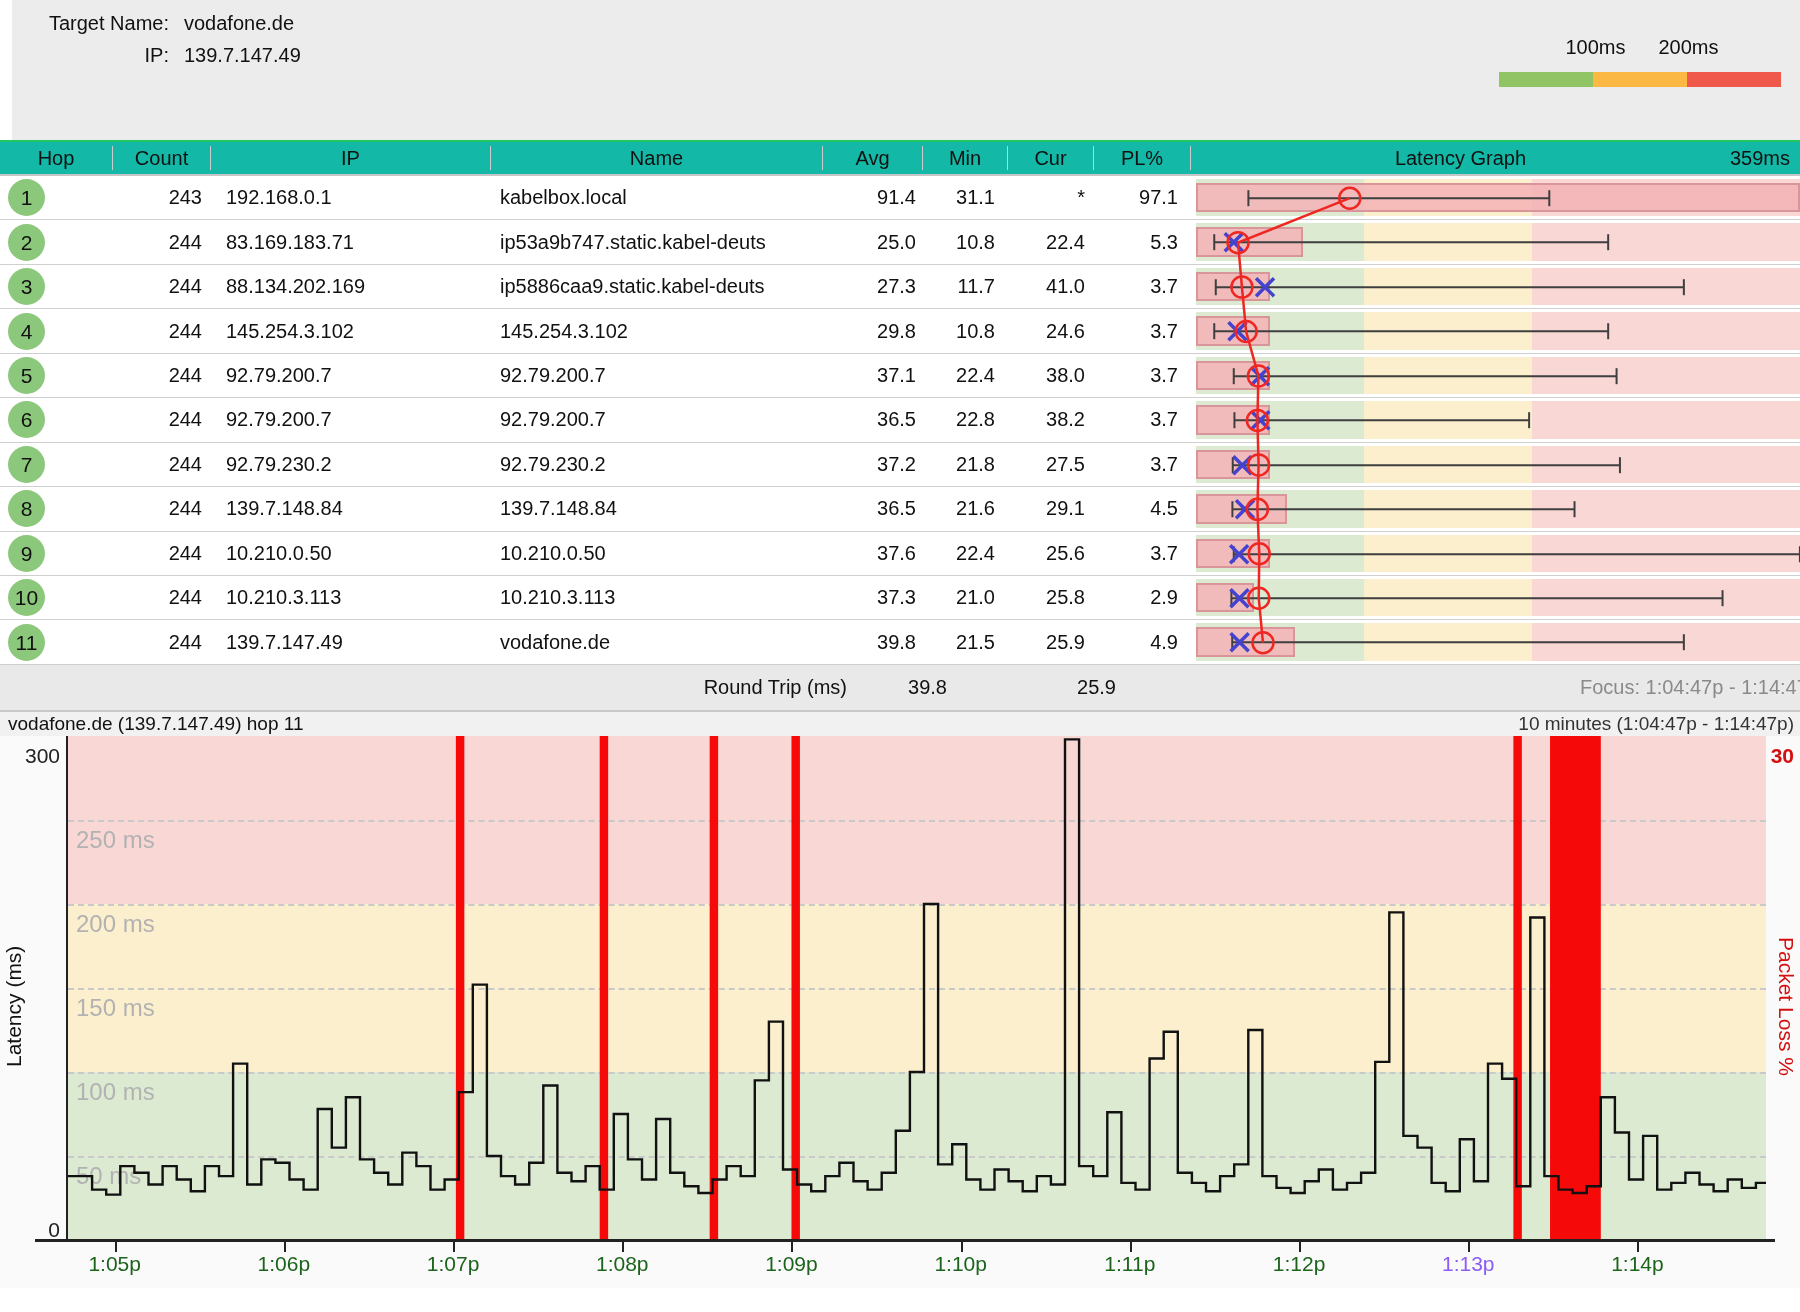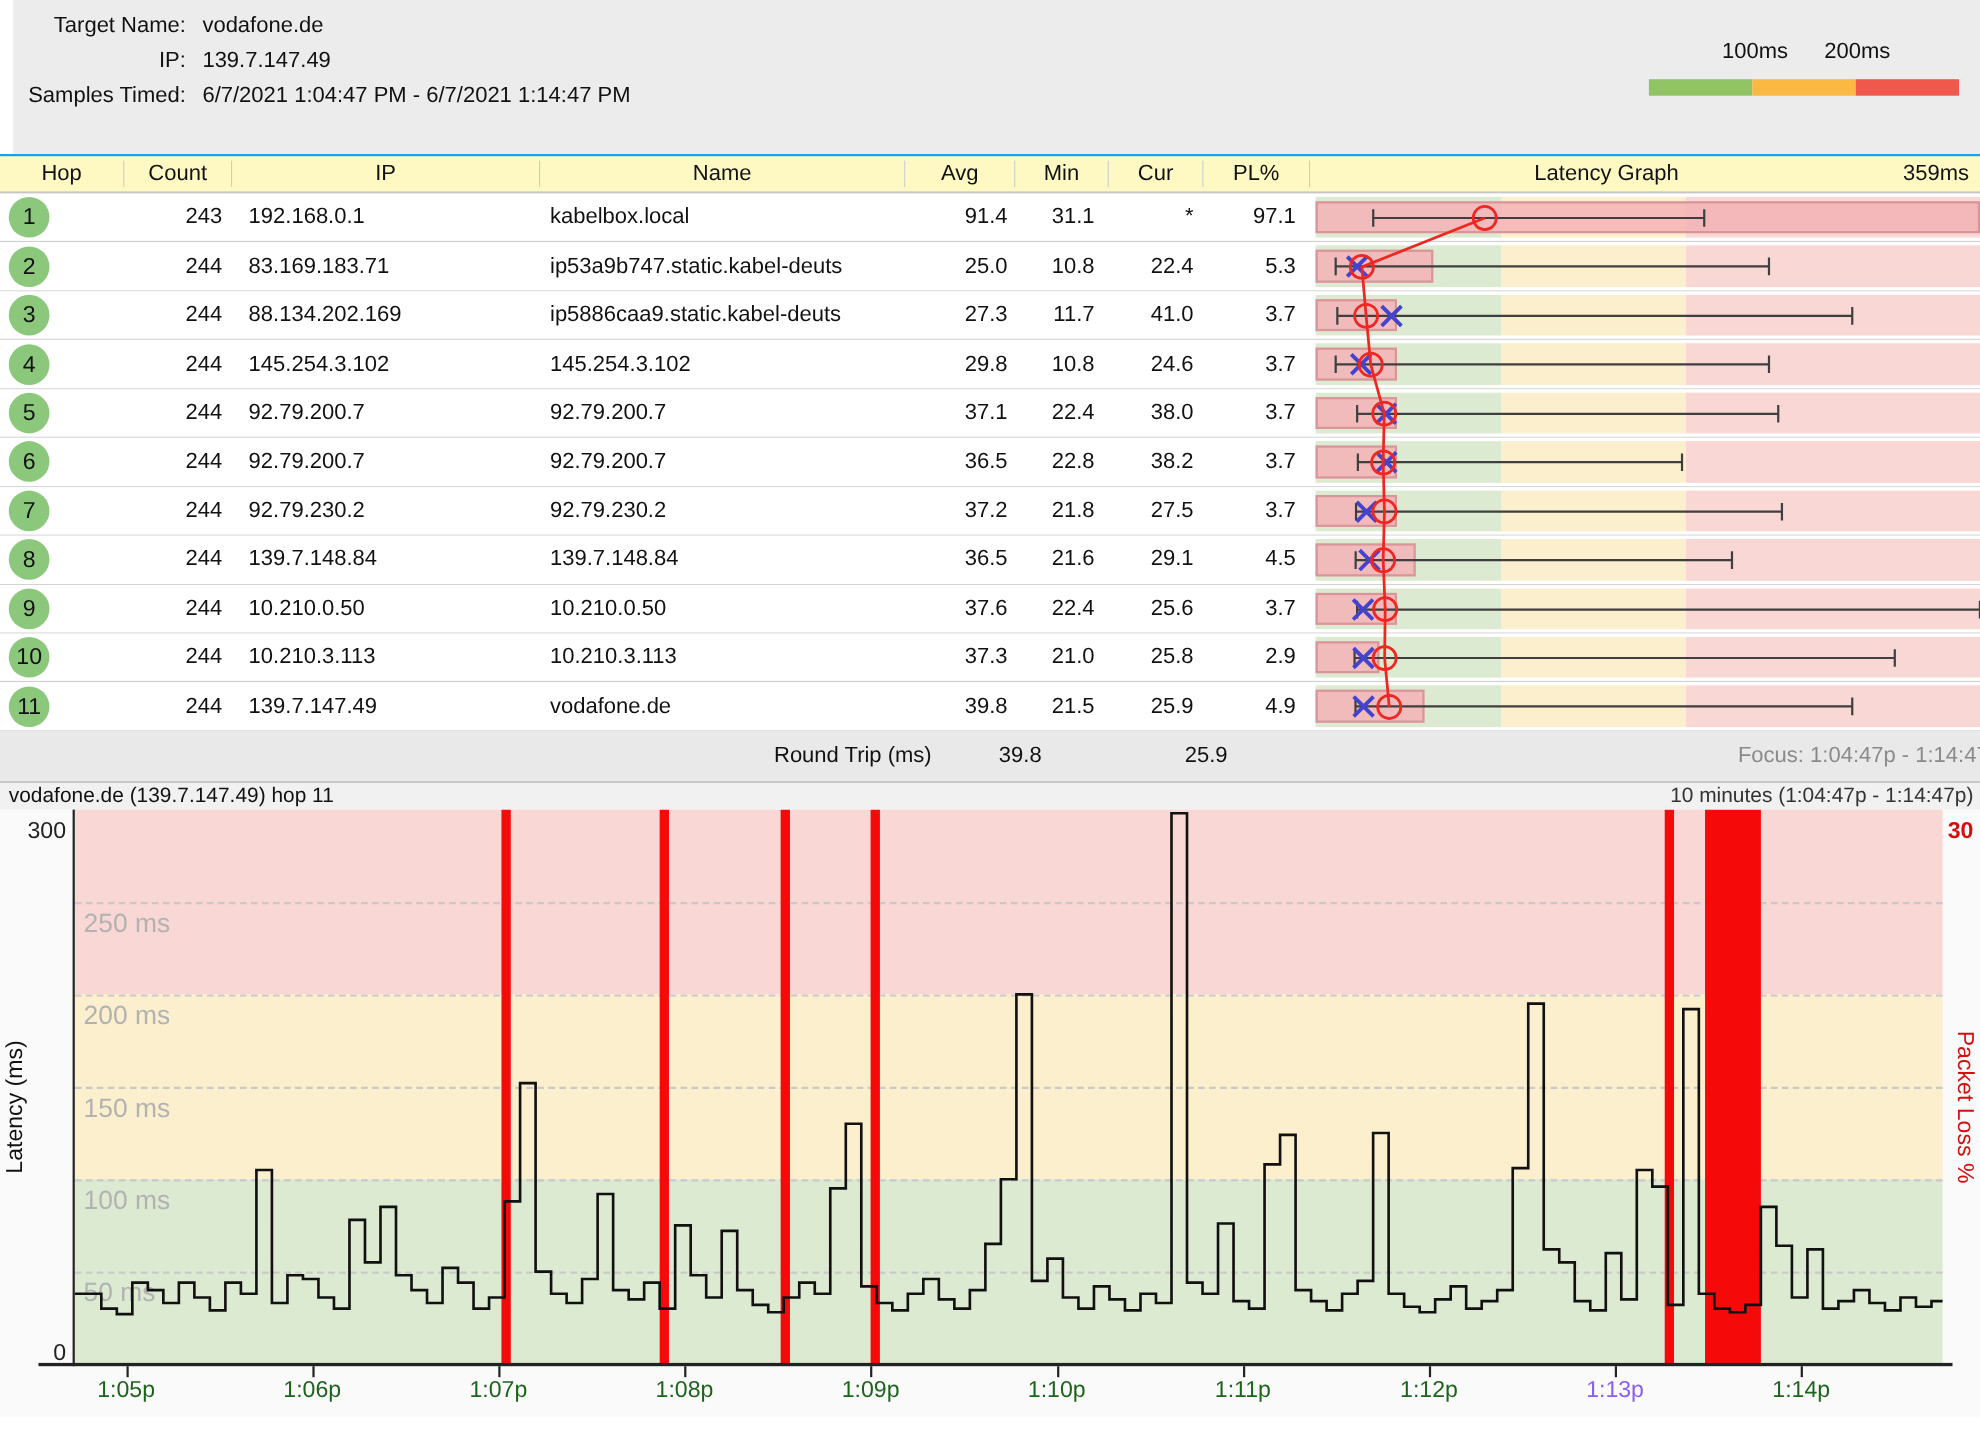--- a/index.html
+++ b/index.html
@@ -15,21 +15,21 @@
   .legend { position:absolute; right:13px; top:36px; width:300px; height:60px; }
   .legend-labels { position:absolute; top:0; left:0; width:100%; height:26px; font-size:20px; color:#111; }
   .legend-l1 { position:absolute; left:50px; width:93px; text-align:center; }
   .legend-l2 { position:absolute; left:143px; width:93px; text-align:center; }
   .legend-bar { position:absolute; left:0; top:36px; width:282px; height:15px; display:flex; }
   .legend-bar div { flex:1; height:100%; }
 
   
   .trace-table { position:absolute; left:0; top:140px; width:1800px; }
   .tgrid { display:grid; grid-template-columns:112px 98px 280px 332px 100px 85px 86px 97px 610px; }
-  .thead { position:absolute; top:0; left:0; width:1800px; height:36px; border-top:2px solid #0ea5e9; border-bottom:2px solid #c6c6c6; background:#fef9c3; }
+  .thead { position:absolute; top:0; left:0; width:1800px; height:36px; border-top:2px solid #22c55e; border-bottom:2px solid #c6c6c6; background:#14b8a6; }
   .thead .hcell { font-size:20px; color:#111; text-align:center; line-height:32px; border-left:1px solid #ccc; height:24px; margin-top:4px; line-height:24px; }
   .thead .hcell:first-child { border-left:none; }
   .thead .hcell.hgraph { display:flex; justify-content:space-between; padding:0 10px 0 0; }
   .hgraph .gh-title { flex:1; text-align:center; }
   .hgraph .gh-scale { text-align:right; }
   .tbody { position:absolute; top:36px; left:0; width:1800px; height:489px; }
   .trow { position:relative; width:1800px; height:44.45px; border-bottom:1px solid #cfcfcf; background:#fff; }
   .tcell { font-size:20px; color:#111; white-space:nowrap; overflow:hidden; display:flex; align-items:center; }
   .c-hop { justify-content:flex-start; padding-left:8px; }
   .c-count { justify-content:flex-end; padding-right:8px; }
@@ -81,24 +81,20 @@
 <div id="app">
 
   <div class="top-header">
     <div class="hdr-row" style="top:12px;">
       <span class="hdr-label">Target Name:</span>
       <span class="hdr-value">vodafone.de</span>
     </div>
     <div class="hdr-row" style="top:44px;">
       <span class="hdr-label">IP:</span>
       <span class="hdr-value">139.7.147.49</span>
-    </div>
-    <div class="hdr-row" style="top:76px;">
-      <span class="hdr-label">Samples Timed:</span>
-      <span class="hdr-value">6/7/2021 1:04:47 PM - 6/7/2021 1:14:47 PM</span>
     </div>
     <div class="legend">
       <div class="legend-labels">
         <span class="legend-l1">100ms</span>
         <span class="legend-l2">200ms</span>
       </div>
       <div class="legend-bar">
         <div style="background: rgb(144, 196, 100);"></div>
         <div style="background: rgb(251, 184, 67);"></div>
         <div style="background: rgb(239, 88, 74);"></div>

